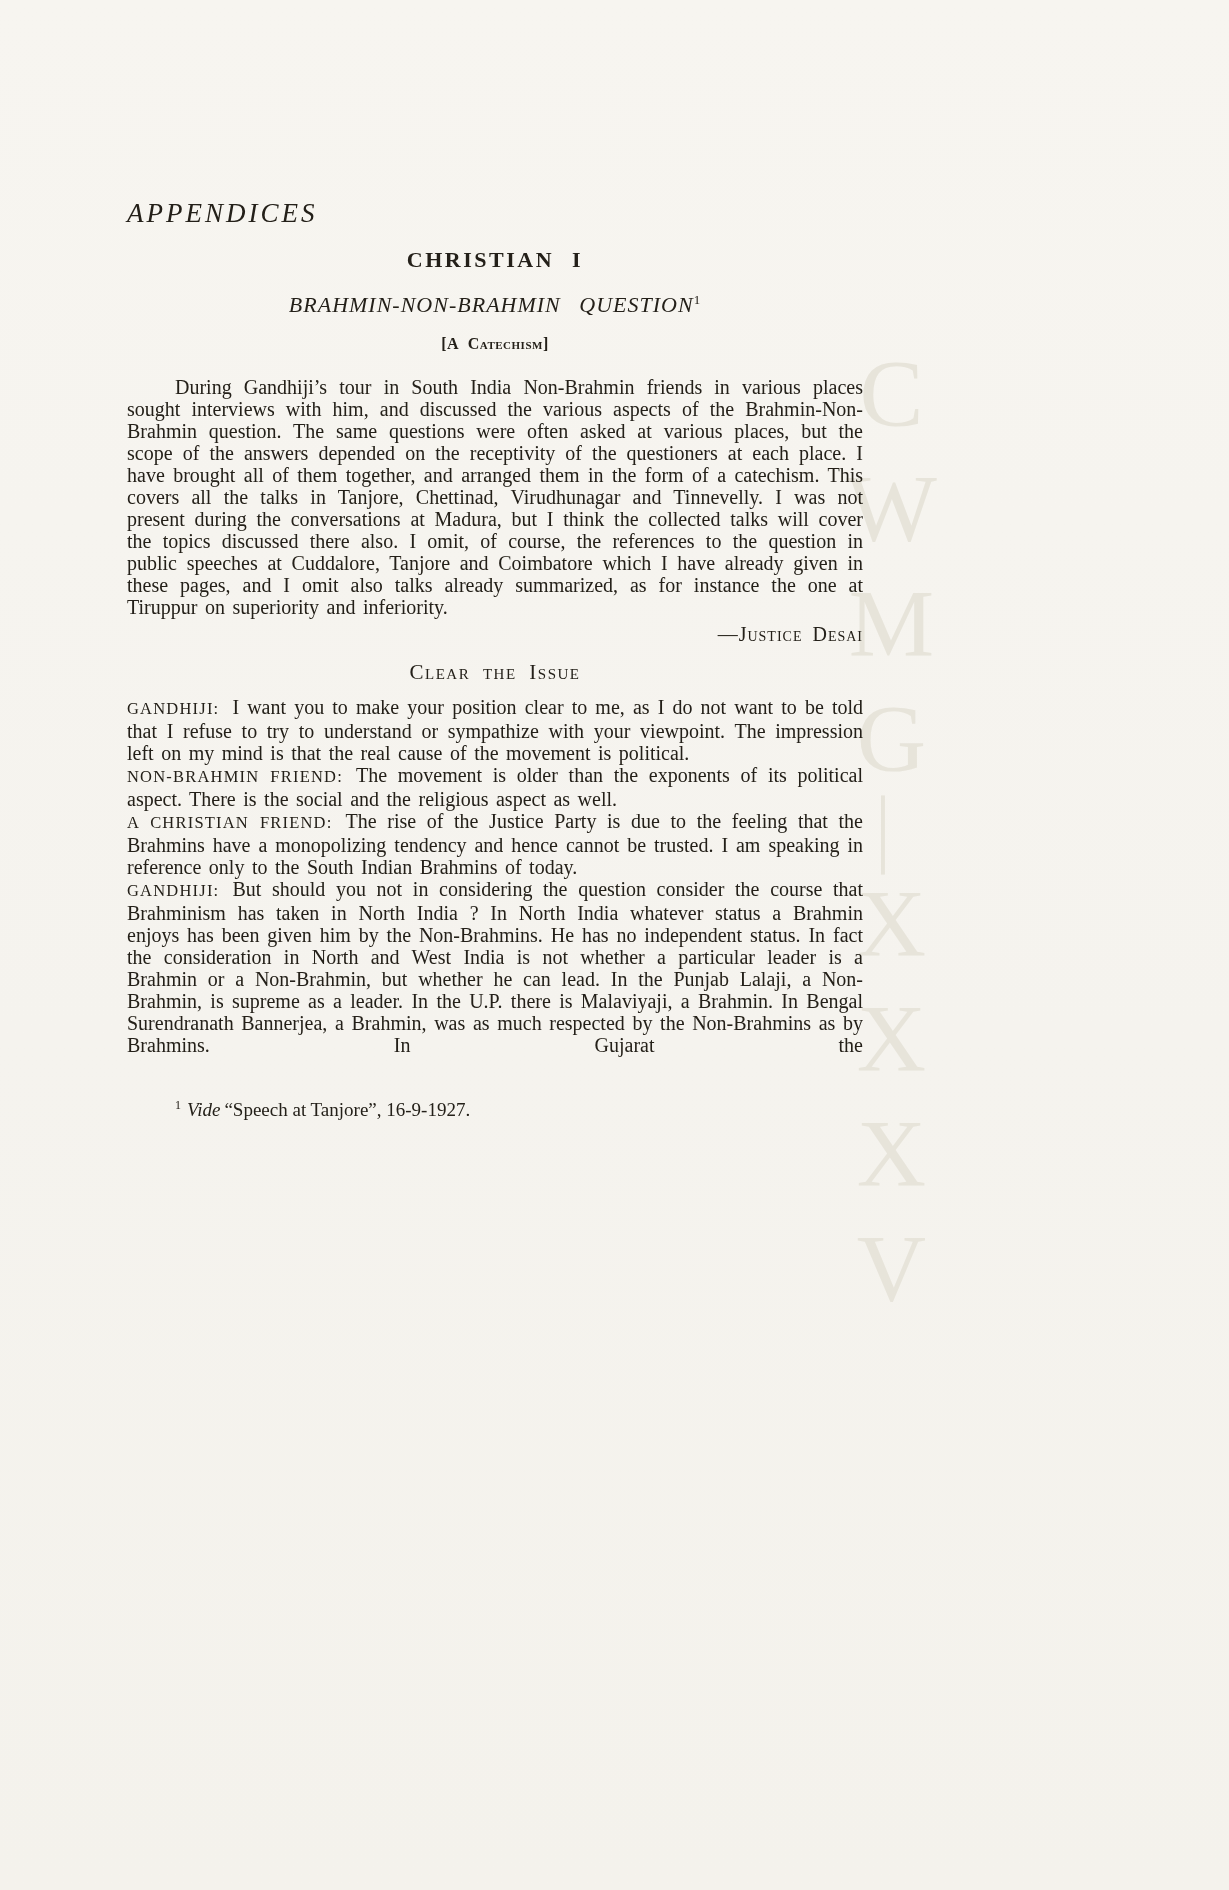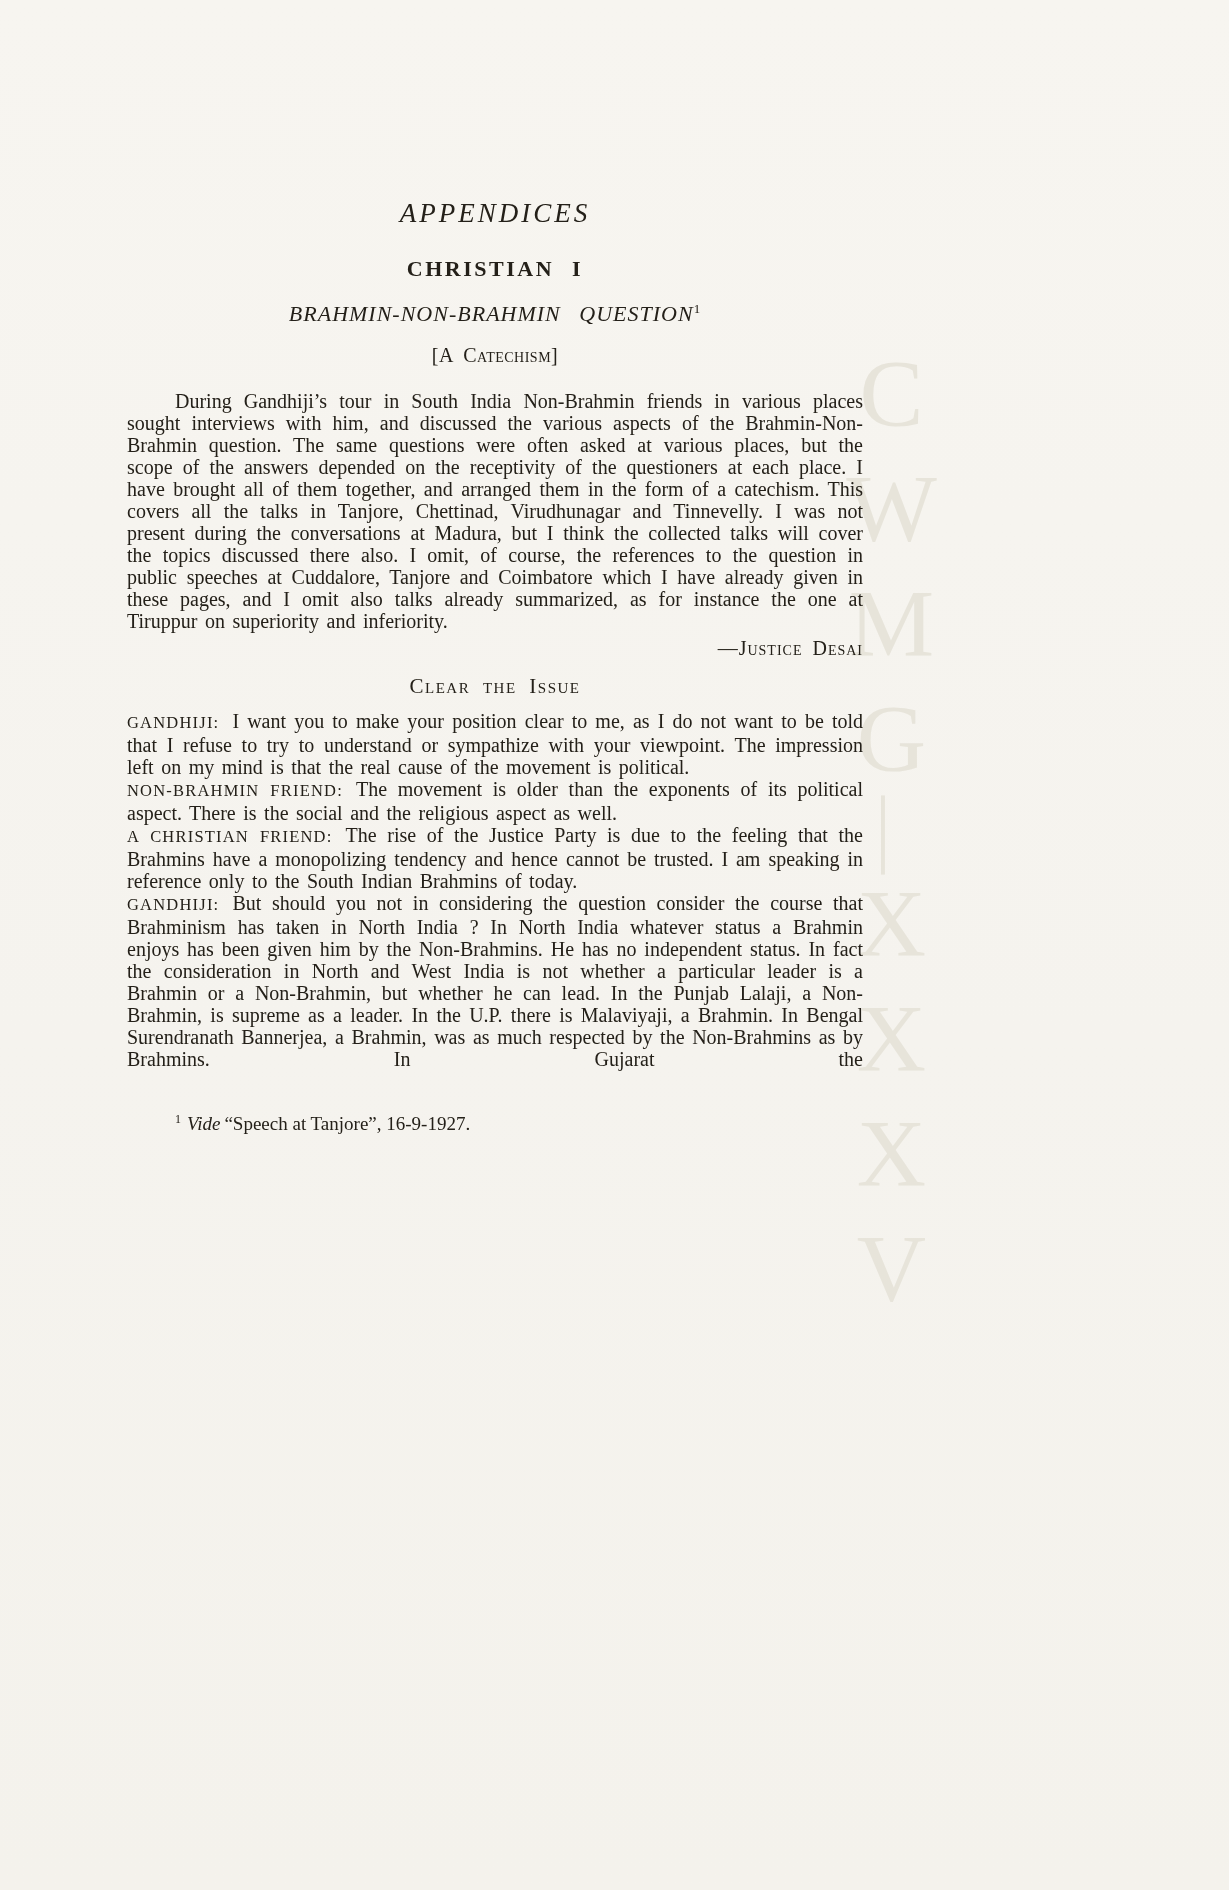--- a/index.html
+++ b/index.html
@@ -55,26 +55,26 @@
   
   .content {
     position: absolute;
     left: 127px;
     top: 198px;
     width: 736px;
     z-index: 1;
   }
 
   .h-appendices {
-    text-align: center;
+    text-align: left;
     font-style: italic;
     font-weight: normal;
     font-size: 27px;
     letter-spacing: 3px;
-    margin-bottom: 27px;
+    margin-bottom: 18px;
   }
 
   .h-appendix-no {
     text-align: center;
     font-weight: bold;
     font-size: 22px;
     letter-spacing: 2.5px;
     word-spacing: 10px;
     margin-bottom: 19px;
   }
@@ -90,22 +90,22 @@
   }
   .h-title sup {
     font-size: 13px;
     font-style: normal;
     vertical-align: super;
     line-height: 0;
   }
 
   .h-subtitle {
     text-align: center;
-    font-weight: normal;
-    font-size: 20px;
+    font-weight: bold;
+    font-size: 16px;
     font-variant: small-caps;
     letter-spacing: 1.5px;
     word-spacing: 5px;
     margin-bottom: 23px;
   }
 
   p.body-text {
     font-size: 20px;
     line-height: 22px;
     text-align: justify;

